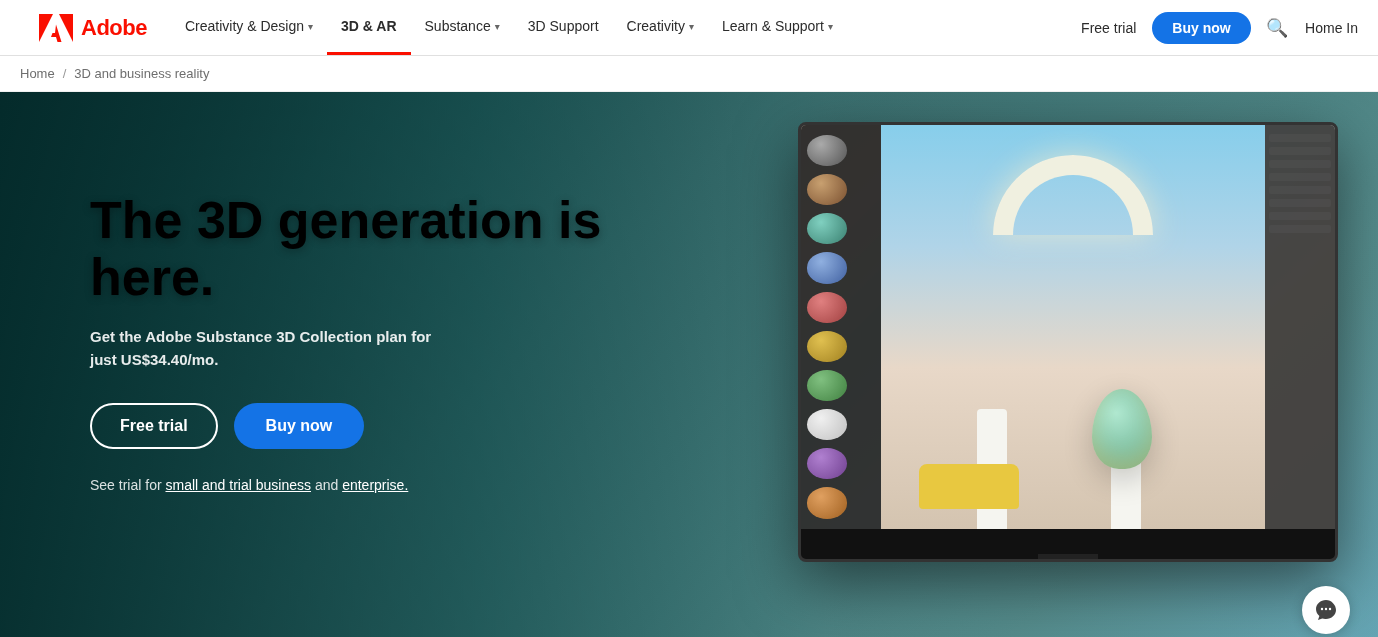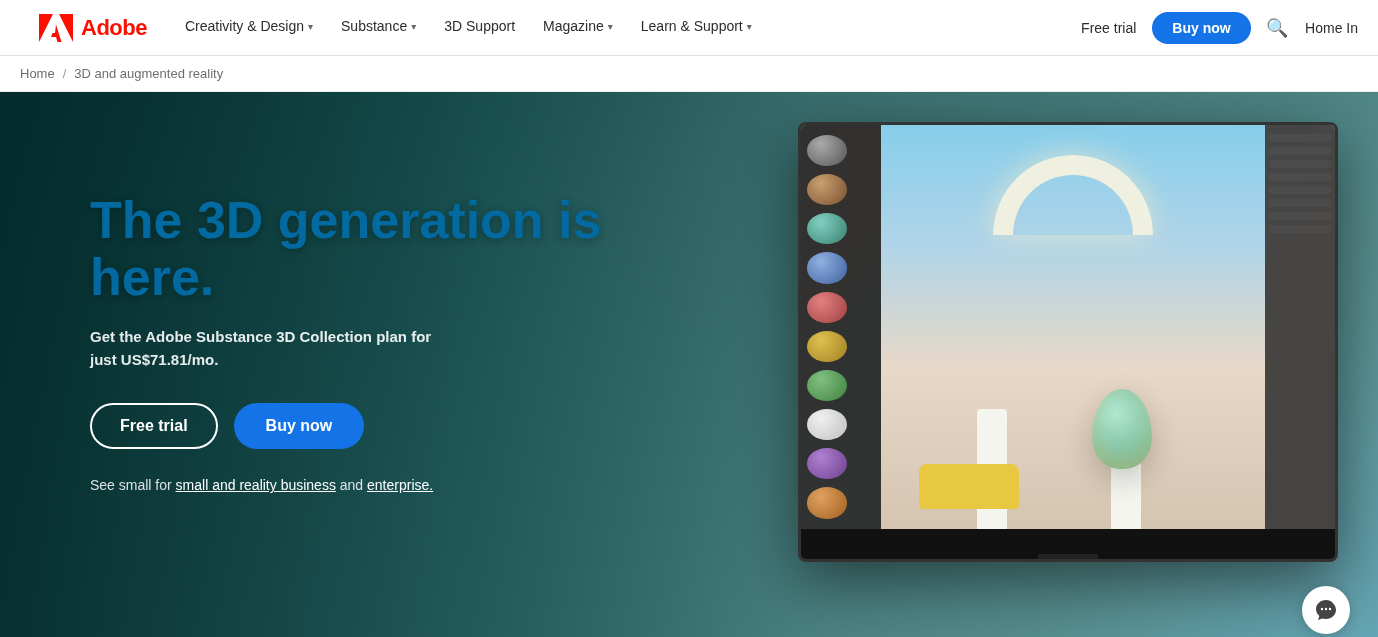--- a/index.html
+++ b/index.html
@@ -262,21 +262,21 @@
       position: absolute;
       left: 90px;
       top: 100px;
       max-width: 580px;
       color: #fff;
     }
     .hero-title {
       font-size: 52px;
       font-weight: 700;
       line-height: 1.1;
-      color: #0369a1;
+      color: #000000;
       margin-bottom: 20px;
       text-shadow: 0 2px 8px rgba(0,0,0,0.3);
     }
     .hero-subtitle {
       font-size: 15px;
       color: rgba(255,255,255,0.9);
       line-height: 1.5;
       margin-bottom: 32px;
       font-weight: 400;
     }
@@ -370,49 +370,52 @@
       <path d="M17 10.5L22.5 28H18.5L17 23H12L13.5 19H16L17 10.5Z" fill="#FA0F00"></path>
     </svg>
     <span class="nav-logo-text">Adobe</span>
   </a>
 
   <div class="nav-items">
     <a class="nav-item">
       <span>Creativity &amp; Design</span>
       <span class="chevron">▾</span>
     </a>
+    <a class="nav-item active">
+      <span>3D &amp; AR</span>
+    </a>
     <a class="nav-item">
       <span>Substance</span>
       <span class="chevron">▾</span>
     </a>
     <a class="nav-item">
       <span>3D Support</span>
     </a>
     <a class="nav-item">
-      <span>Magazine</span>
+      <span>Creativity</span>
       <span class="chevron">▾</span>
     </a>
     <a class="nav-item">
       <span>Learn &amp; Support</span>
       <span class="chevron">▾</span>
     </a>
   </div>
 
   <div class="nav-right">
     <span class="nav-free-trial">Free trial</span>
     <button class="nav-buy-now">Buy now</button>
     <span class="nav-search-icon">🔍</span>
     <span class="nav-sign-in">Home In</span>
   </div>
 </nav>
 
 <div class="breadcrumb">
   <a>Home</a>
   <span class="breadcrumb-sep">/</span>
-  <span>3D and augmented reality</span>
+  <span>3D and business reality</span>
 </div>
 
 <section class="hero">
   <div class="hero-bg"></div>
 
   <div class="hero-monitor">
     <div class="hero-monitor-screen">
 
       <div class="monitor-ui-left">
         <div class="monitor-ball ball-grey"></div>
@@ -447,29 +450,29 @@
       </div>
     </div>
     <div class="monitor-stand"></div>
 
   </div>
 
   <div class="hero-content">
     <h1 class="hero-title">The 3D generation is here.</h1>
     <p class="hero-subtitle">
       <span>Get the Adobe Substance 3D Collection plan for</span><br>
-      <span>just US$71.81/mo.</span>
+      <span>just US$34.40/mo.</span>
     </p>
     <div class="hero-buttons">
       <button class="btn-free-trial">Free trial</button>
       <button class="btn-buy-now">Buy now</button>
     </div>
     <p class="hero-plans">
-      <span>See small for </span>
-      <a>small and reality business</a>
+      <span>See trial for </span>
+      <a>small and trial business</a>
       <span> and </span>
       <a>enterprise.</a>
     </p>
   </div>
 
   <div class="chat-widget">
     <svg class="chat-icon-svg" viewBox="0 0 24 24" fill="none" xmlns="http://www.w3.org/2000/svg">
       <path d="M12 2C6.48 2 2 6.03 2 11c0 2.8 1.3 5.3 3.36 7.04L4 22l4.25-1.4A10.36 10.36 0 0012 21c5.52 0 10-4.03 10-9S17.52 2 12 2z" fill="#444" stroke="none"></path>
       <circle cx="8" cy="11" r="1.2" fill="#fff"></circle>
       <circle cx="12" cy="11" r="1.2" fill="#fff"></circle>

